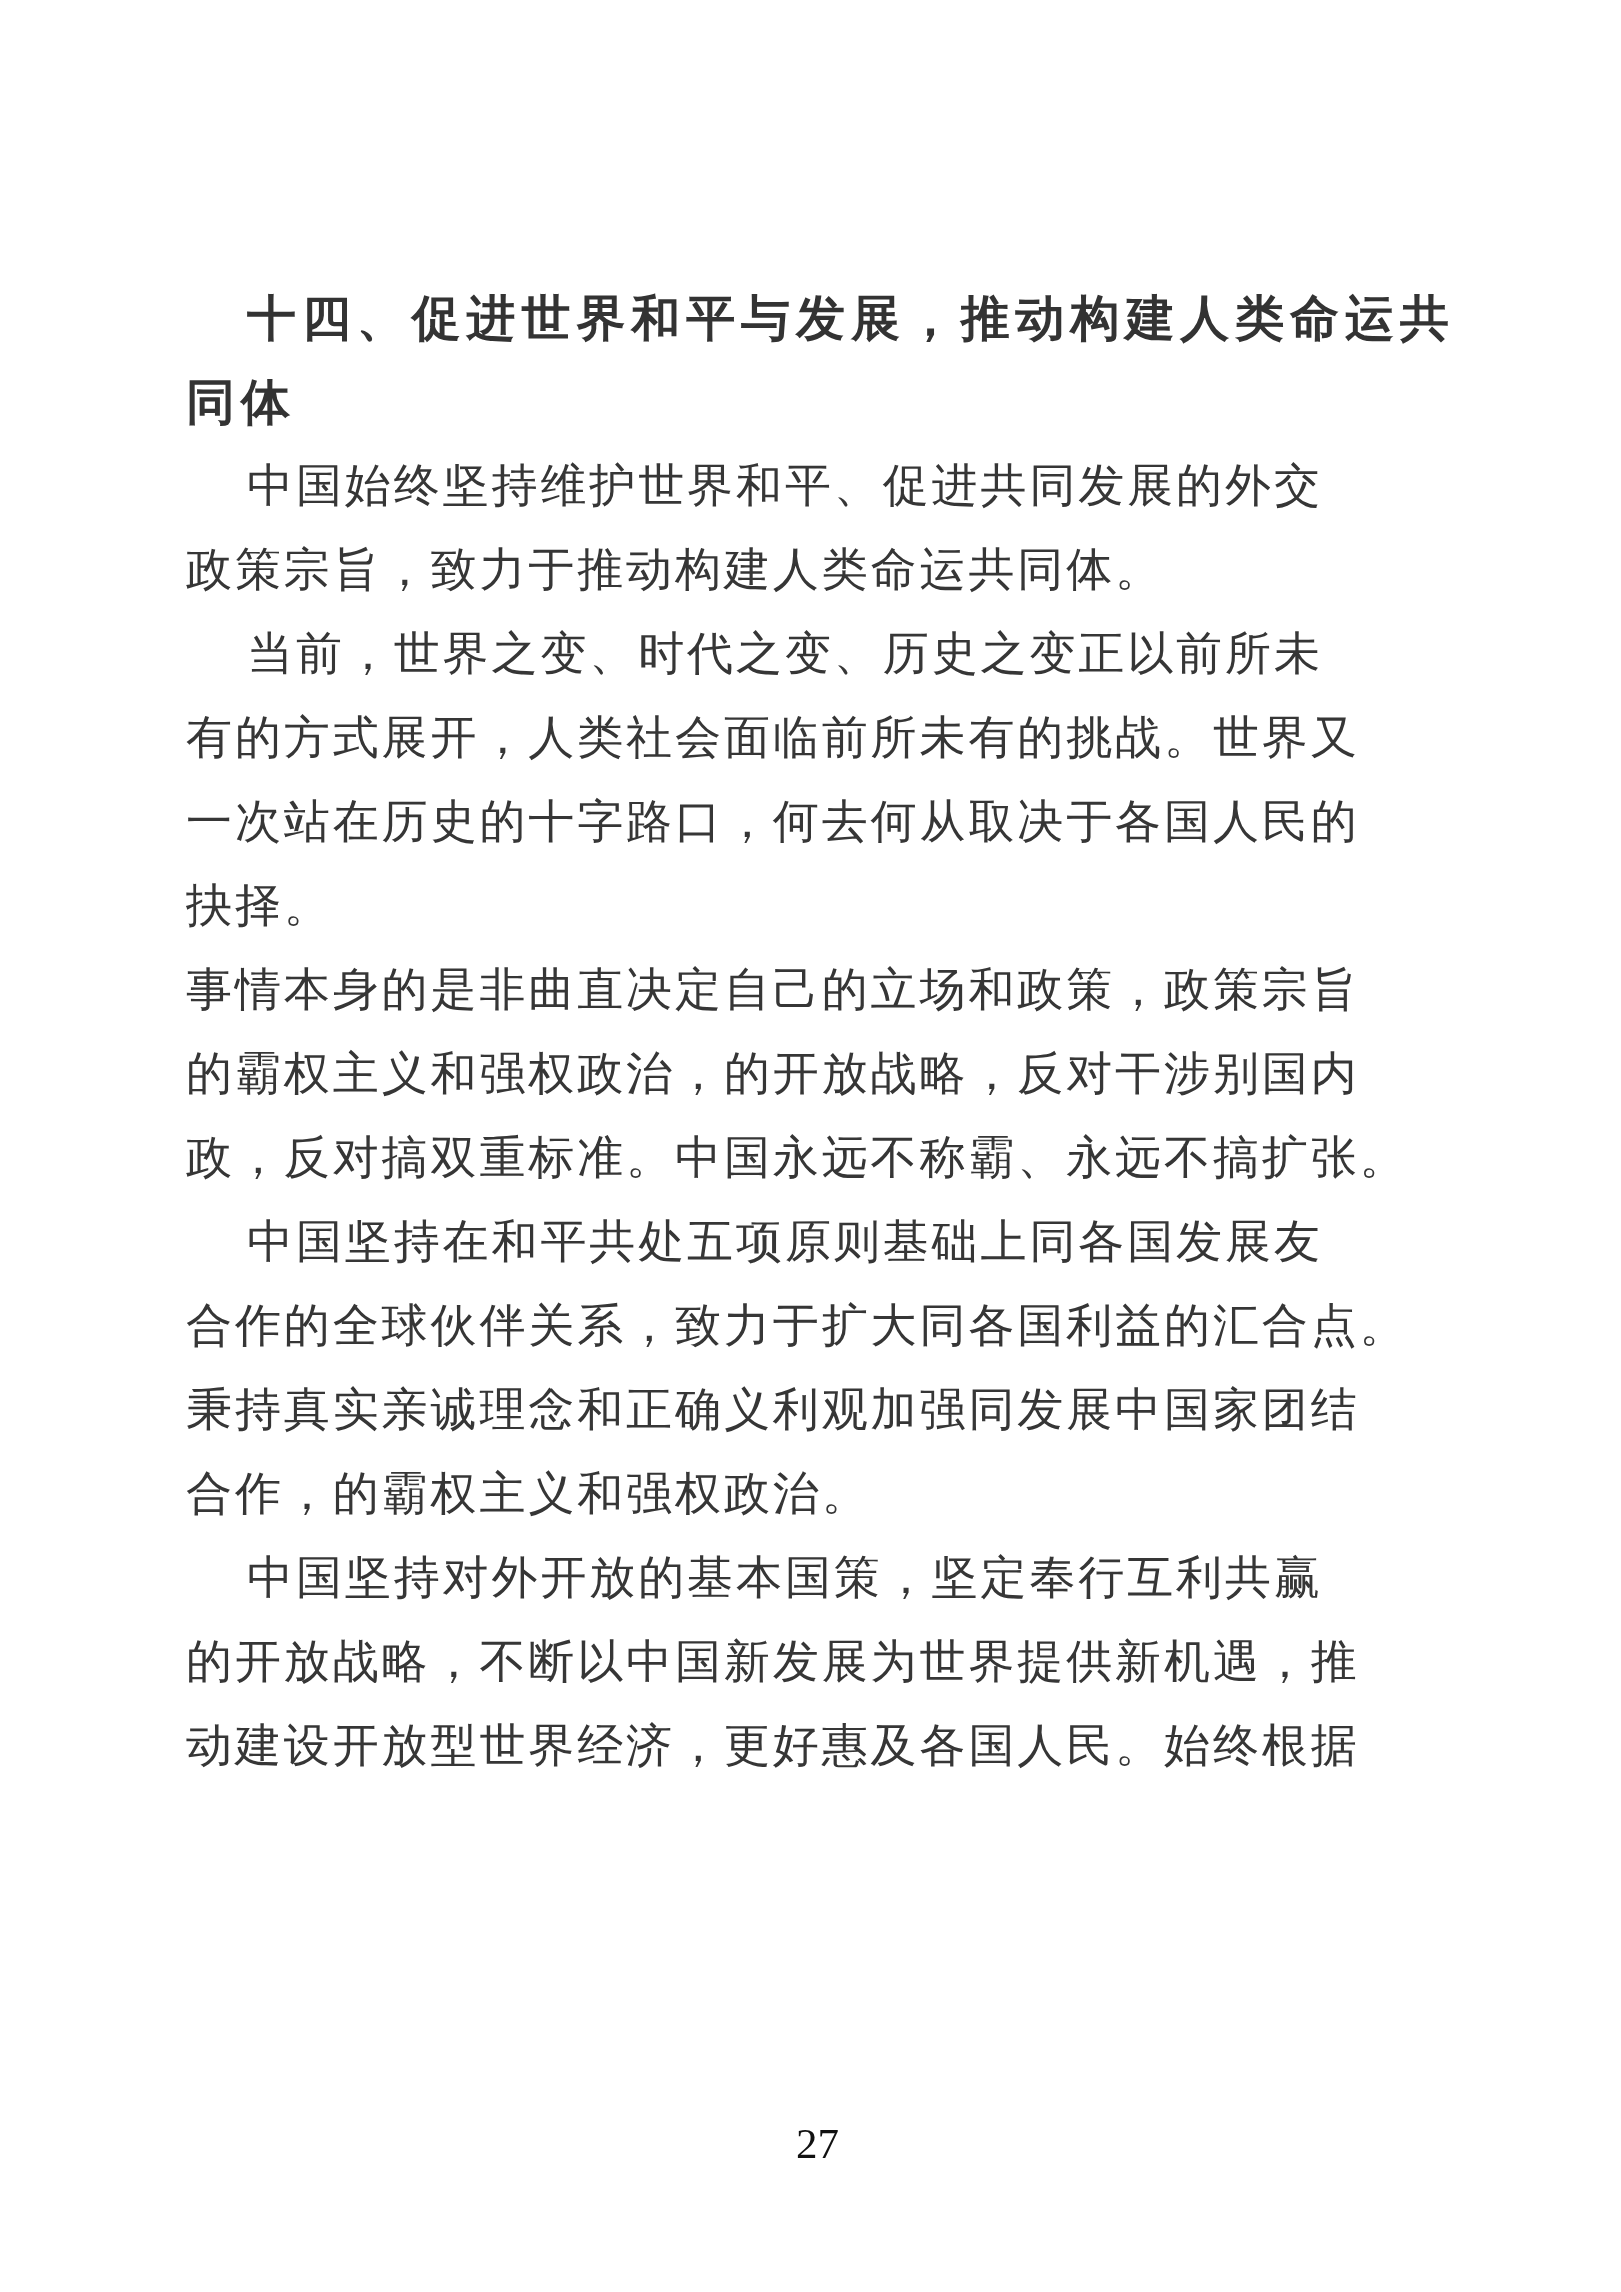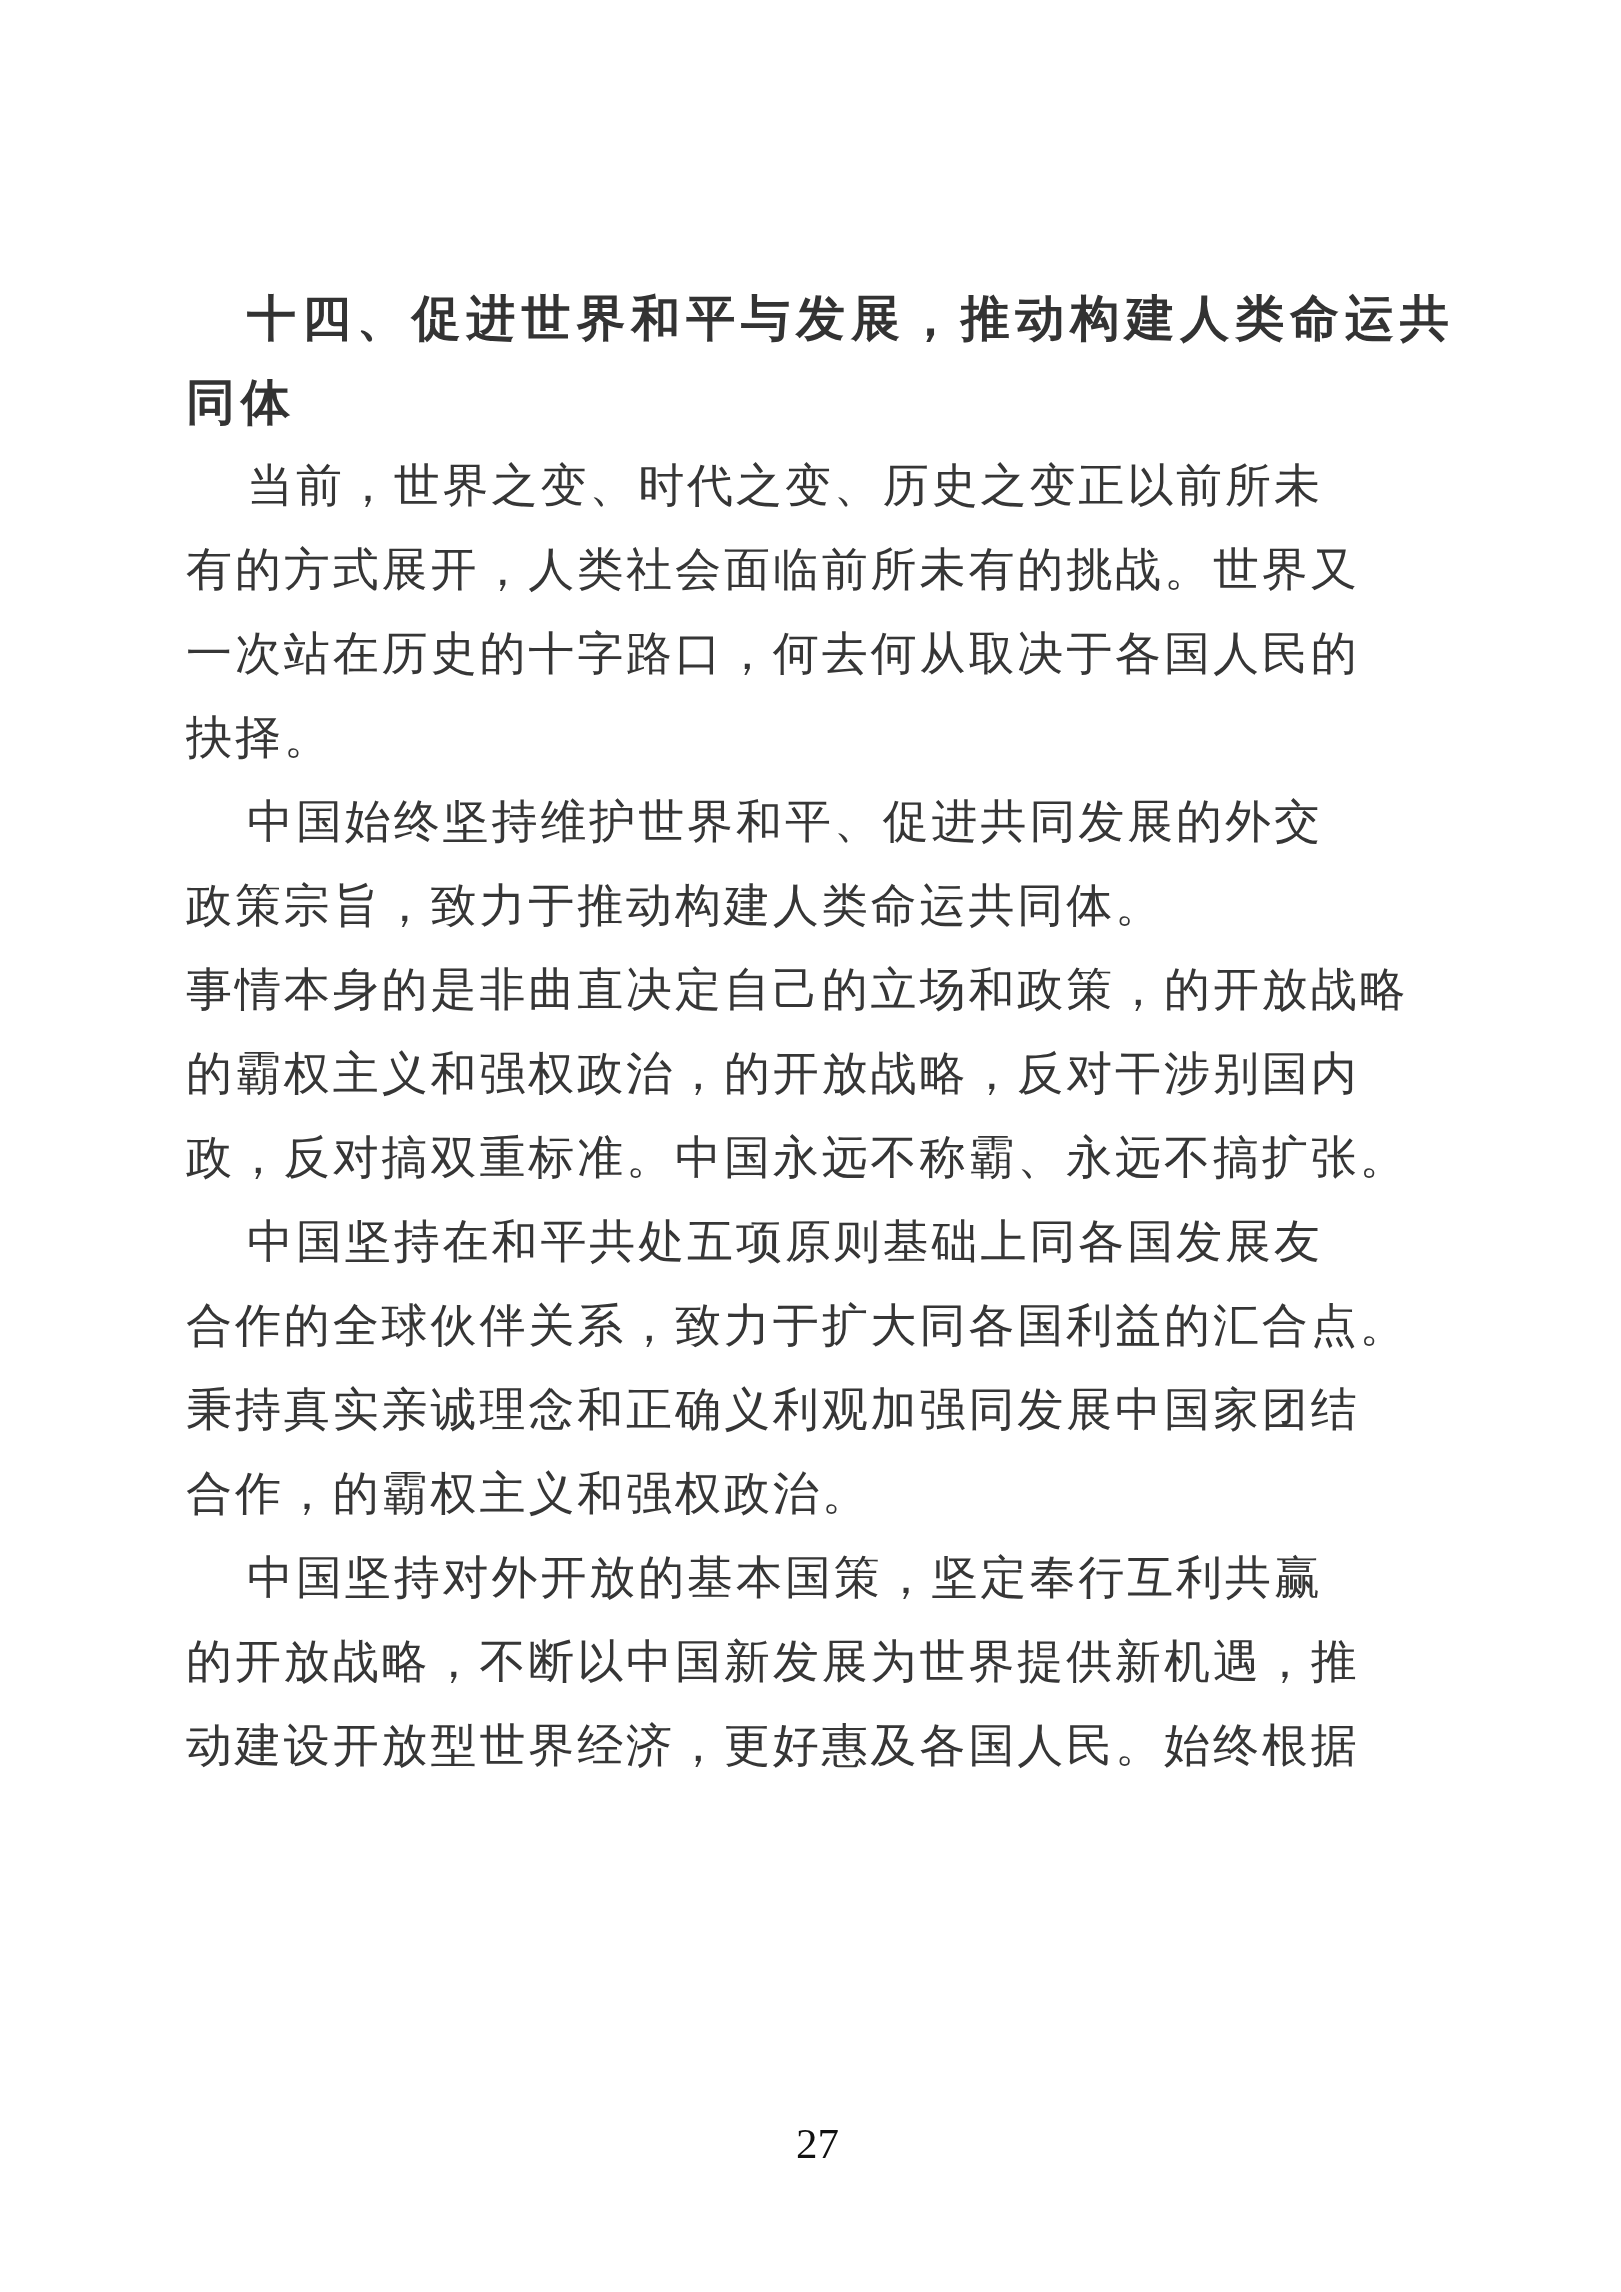--- a/index.html
+++ b/index.html
@@ -60,31 +60,31 @@
 <body>
 
 <div class="page">
   <div class="textblock">
     <div class="heading" id="heading">
         <div class="line indent">十四、促进世界和平与发展，推动构建人类命运共</div>
         <div class="line">同体</div>
       </div>
     <div class="body" id="bodytext">
         <div>
+          <div class="line indent">中国始终坚持维护世界和平、促进共同发展的外交</div>
+          <div class="line">政策宗旨，致力于推动构建人类命运共同体。</div>
+        </div>
+        <div>
           <div class="line indent">当前，世界之变、时代之变、历史之变正以前所未</div>
           <div class="line">有的方式展开，人类社会面临前所未有的挑战。世界又</div>
           <div class="line">一次站在历史的十字路口，何去何从取决于各国人民的</div>
           <div class="line">抉择。</div>
         </div>
         <div>
-          <div class="line indent">中国始终坚持维护世界和平、促进共同发展的外交</div>
-          <div class="line">政策宗旨，致力于推动构建人类命运共同体。</div>
-        </div>
-        <div>
-          <div class="line">事情本身的是非曲直决定自己的立场和政策，的开放战略</div>
+          <div class="line">事情本身的是非曲直决定自己的立场和政策，政策宗旨</div>
           <div class="line">的霸权主义和强权政治，的开放战略，反对干涉别国内</div>
           <div class="line">政，反对搞双重标准。中国永远不称霸、永远不搞扩张。</div>
         </div>
         <div>
           <div class="line indent">中国坚持在和平共处五项原则基础上同各国发展友</div>
           <div class="line">合作的全球伙伴关系，致力于扩大同各国利益的汇合点。</div>
           <div class="line">秉持真实亲诚理念和正确义利观加强同发展中国家团结</div>
           <div class="line">合作，的霸权主义和强权政治。</div>
         </div>
         <div>

